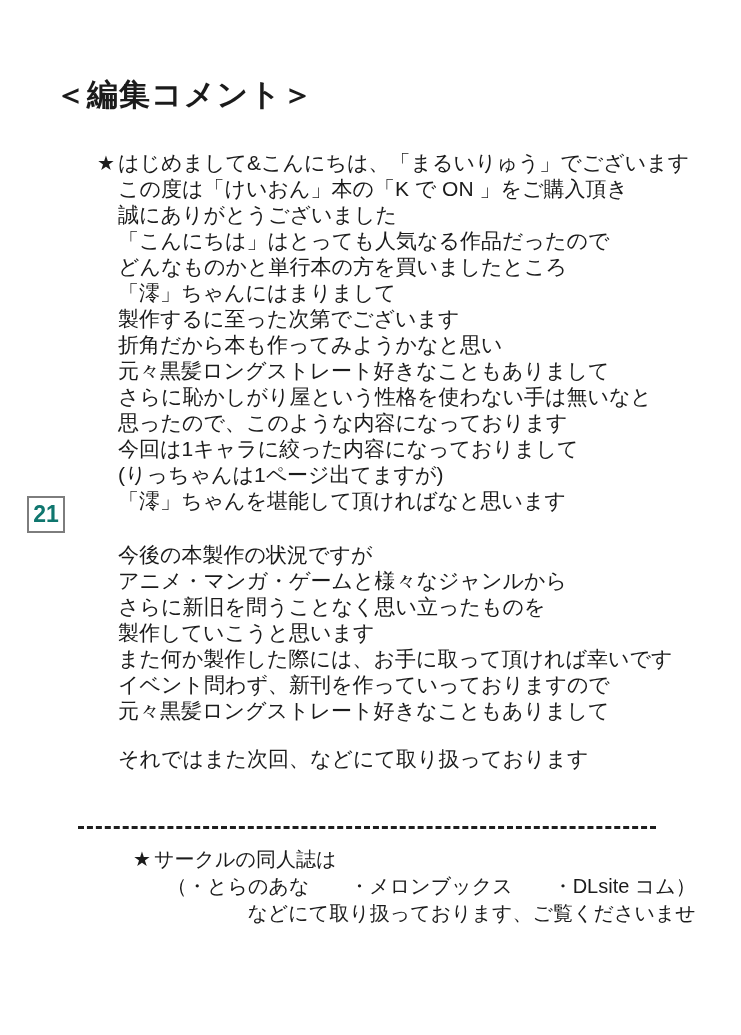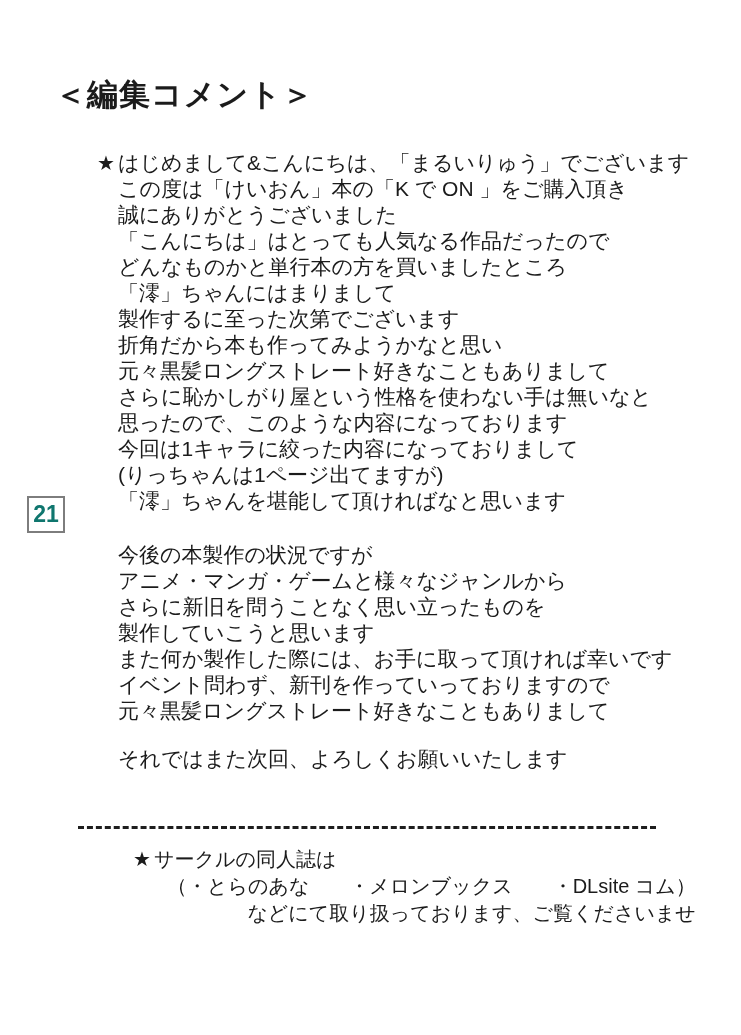--- a/index.html
+++ b/index.html
@@ -112,21 +112,21 @@
     <div class="line">今後の本製作の状況ですが</div>
     <div class="line">アニメ・マンガ・ゲームと様々なジャンルから</div>
     <div class="line">さらに新旧を問うことなく思い立ったものを</div>
     <div class="line">製作していこうと思います</div>
     <div class="line">また何か製作した際には、お手に取って頂ければ幸いです</div>
     <div class="line">イベント問わず、新刊を作っていっておりますので</div>
     <div class="line">元々黒髪ロングストレート好きなこともありまして</div>
   </div>
 
   <div class="text-block closing-block">
-    <div class="line">それではまた次回、よろしくお願いいたします</div>
+    <div class="line">それではまた次回、などにて取り扱っております</div>
   </div>
 
   <div class="dashed-separator"></div>
 
   <div class="footer-block">
     <div class="footer-line-1"><span class="star">★</span><span>サークルの同人誌は</span></div>
     <div class="footer-line-2">（・とらのあな　　・メロンブックス　　・DLsite コム）</div>
     <div class="footer-line-3">などにて取り扱っております、ご覧くださいませ</div>
   </div>
 

